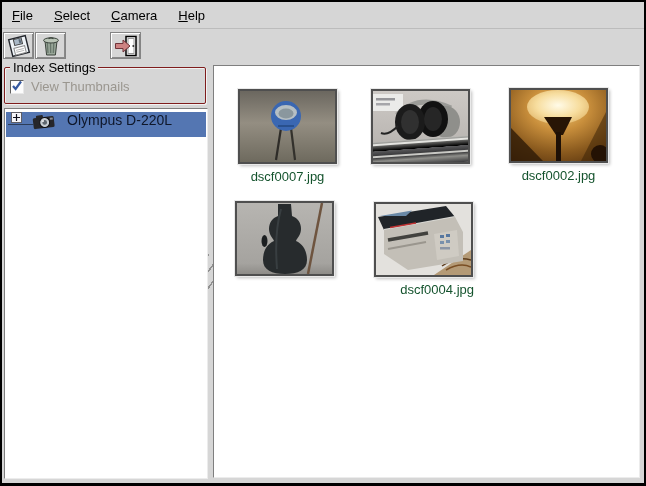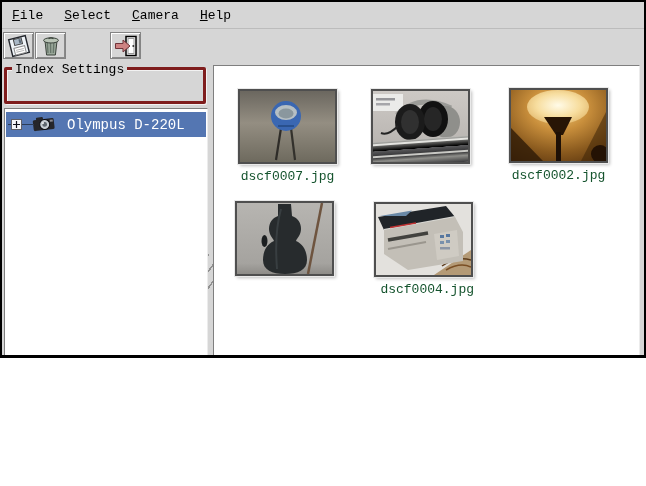--- a/index.html
+++ b/index.html
@@ -1,20 +1,20 @@
 <!DOCTYPE html>
 <html><head>
 <meta charset="utf-8">
 <style>
   * { box-sizing: border-box; }
   html,body { margin:0; padding:0; background:#ffffff; }
   .window {
-    position:relative; width:646px; height:358px;
+    position:relative; width:646px; height:486px;
     background:#d6d6d6; border:2px solid #000; border-bottom-width:3px;
-    font-family:Liberation Mono, monospace; overflow:hidden;padding-left:47px;
+    font-family:Liberation Sans, sans-serif; overflow:hidden;padding-left:47px;
   }
   
   .menubar {
     position:absolute; left:0; top:0; right:0; height:27px;
     display:flex; align-items:center; padding-left:8px; gap:17px;
     background:#d6d6d6; border-bottom:1px solid #bcbcbc;
   }
   .menu-item {
     display:inline-block; font-size:13px; color:#000; padding:2px 2px; cursor:default;
   }
@@ -23,42 +23,42 @@
   .tbtn {
     position:absolute; width:31px; height:27px; top:30px;
     background:#d6d6d6; border:1px solid #848484;
     box-shadow: inset 1px 1px 0 #ffffff, inset -1px -1px 0 #8a8a8a;
     display:flex; align-items:center; justify-content:center; padding:0;
   }
   .tbtn svg { display:block; }
   
   .frame {
     position:absolute; left:2px; top:65px; width:202px; height:37px;
-    border:3px solid #7f1d1d; border-radius:2px;
+    border:1px solid #7f1d1d; border-radius:2px;
     box-shadow: inset 1px 1px 0 #f2f2f2, 1px 1px 0 #f2f2f2;
   }
   .frame-legend {
     position:absolute; top:-8px; left:5px; background:#d6d6d6;
     padding:0 3px; font-size:13px; color:#000; line-height:15px;
   }
   .cb-row { position:absolute; left:5px; top:11px; display:flex; align-items:center; gap:7px; }
   .checkbox {
     width:14px; height:14px; background:#fcfcfc;
     border:1px solid; border-color:#5e5e5e #e8e8e8 #e8e8e8 #5e5e5e;
     display:flex; align-items:center; justify-content:center;
   }
   .cb-label { font-size:13px; color:#9a968f; }
   
   .treeview {
     position:absolute; left:2px; top:106px; width:204px; height:371px;
     background:#fff; border:1px solid; border-color:#7f7f7f #ececec #ececec #7f7f7f;
   }
   .tree-row {
     position:absolute; left:1px; right:1px; top:3px; height:25px;
-    display:flex; align-items:center; color:#ffffff; font-size:14px;
+    display:flex; color:#0f172a; font-size:14px;
   }
   .tree-connector { position:absolute; left:2px; top:12px; width:26px; height:1px; background:#2c3c58; }
   .expander {
     position:relative; width:11px; height:11px; margin-left:5px;
     background:#f6f6fa; border:1px solid #5e5e66; flex:0 0 auto;
   }
   .expander svg { display:block; }
   .tree-cam { margin-left:9px; flex:0 0 auto; }
   .tree-label { margin-left:10px; white-space:nowrap; }
   
@@ -122,20 +122,30 @@
         <rect x="13" y="2.5" width="10" height="19" fill="#ffffff" stroke="#000" stroke-width="1.5"></rect>
         <rect x="15" y="4.5" width="6" height="15" fill="none" stroke="#9a9a9a"></rect>
         <circle cx="20.3" cy="12" r="1" fill="#333"></circle>
         <path d="M2.5,9.5 L10,9.5 L10,6 L17,12 L10,18 L10,14.5 L2.5,14.5 Z" fill="#cd8282" stroke="#70343a"></path>
       </svg>
     </span>
   </button>
 
   <div class="frame">
     <span class="frame-legend">Index Settings</span>
+    <div class="cb-row">
+      <span class="checkbox">
+        <span>
+          <svg width="12" height="12" viewBox="0 0 12 12">
+            <path d="M2,6 L4.6,9 L10,1.5" fill="none" stroke="#35589f" stroke-width="2.2"></path>
+          </svg>
+        </span>
+      </span>
+      <span class="cb-label">View Thumbnails</span>
+    </div>
   </div>
 
   <div class="treeview">
     <div class="tree-row" style="background:#5476b2;">
       <span class="tree-connector"></span>
       <span class="expander">
         <svg width="9" height="9" viewBox="0 0 9 9">
           <path d="M1,4.5 H8 M4.5,1 V8" stroke="#10101a" stroke-width="1.2"></path>
         </svg>
       </span>

